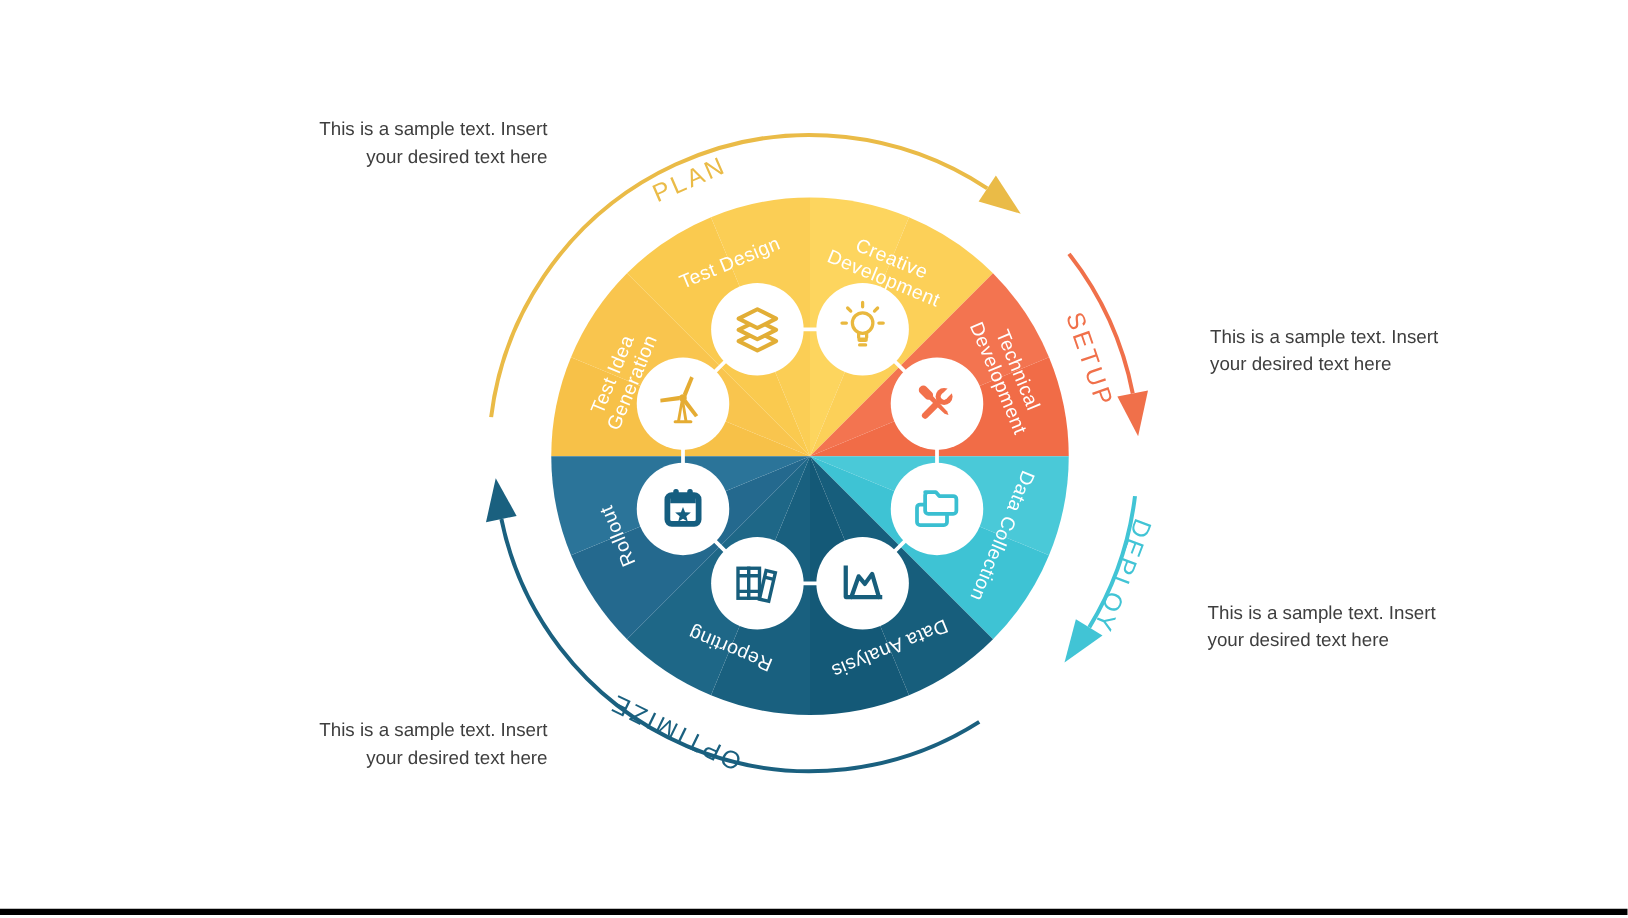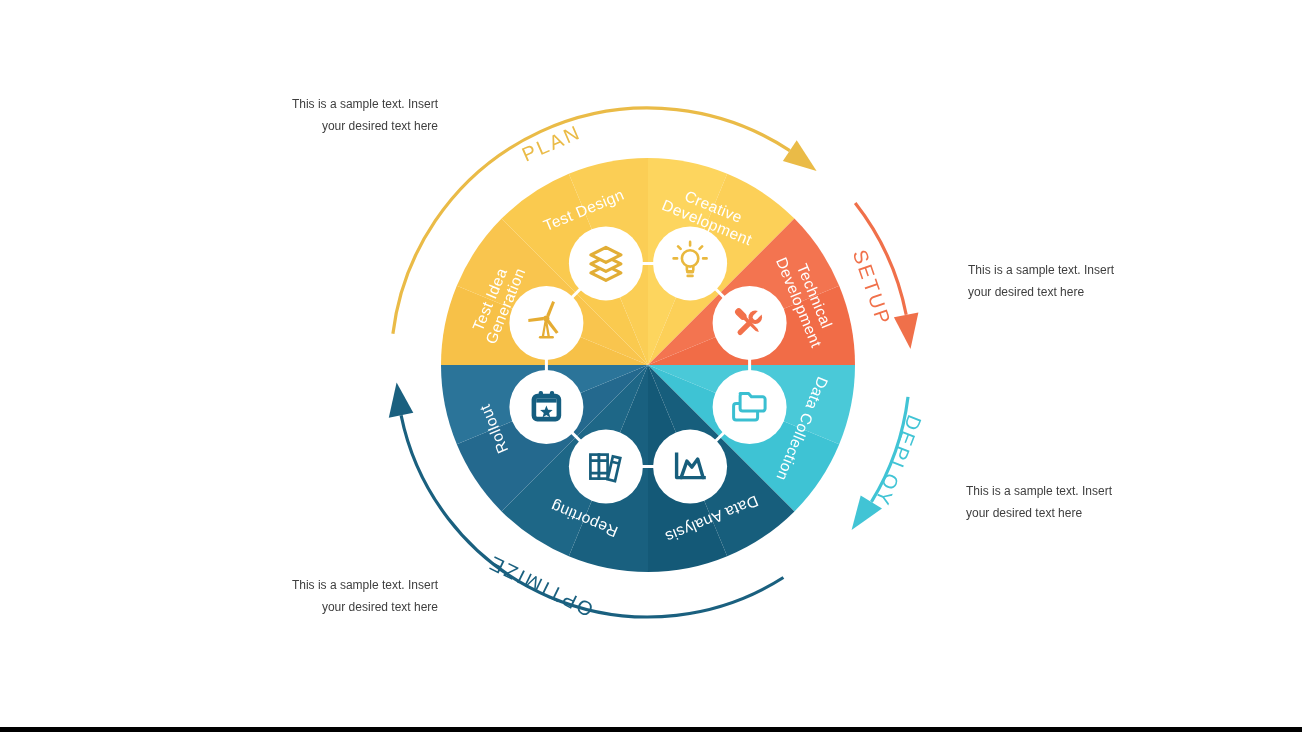--- a/index.html
+++ b/index.html
@@ -1,20 +1,20 @@
 <!DOCTYPE html>
 <html><head>
 <meta charset="utf-8">
 <style>
   html,body{margin:0;padding:0;background:#ffffff;}
   body{width:1302px;height:734px;overflow:hidden;position:relative;
        font-family:"Liberation Sans", sans-serif;}
   .stage{position:absolute;left:0;top:0;width:1302px;height:734px;}
   #diagram-svg{position:absolute;left:0;top:0;}
-  .note{position:absolute;width:240px;font-size:12px;line-height:22px;color:#3e3e3e;}
+  .note{position:absolute;width:240px;font-size:15px;line-height:22px;color:#3e3e3e;}
   .note-tl{left:198px;top:93px;text-align:right;}
   .note-tr{left:968px;top:259px;text-align:left;}
   .note-br{left:966px;top:480px;text-align:left;}
   .note-bl{left:198px;top:574px;text-align:right;}
   .bottom-bar{position:absolute;left:0;top:727px;width:1302px;height:5px;background:#000000;}
   svg text{font-family:"Liberation Sans", sans-serif;}
 </style>
 </head>
 <body>
 

